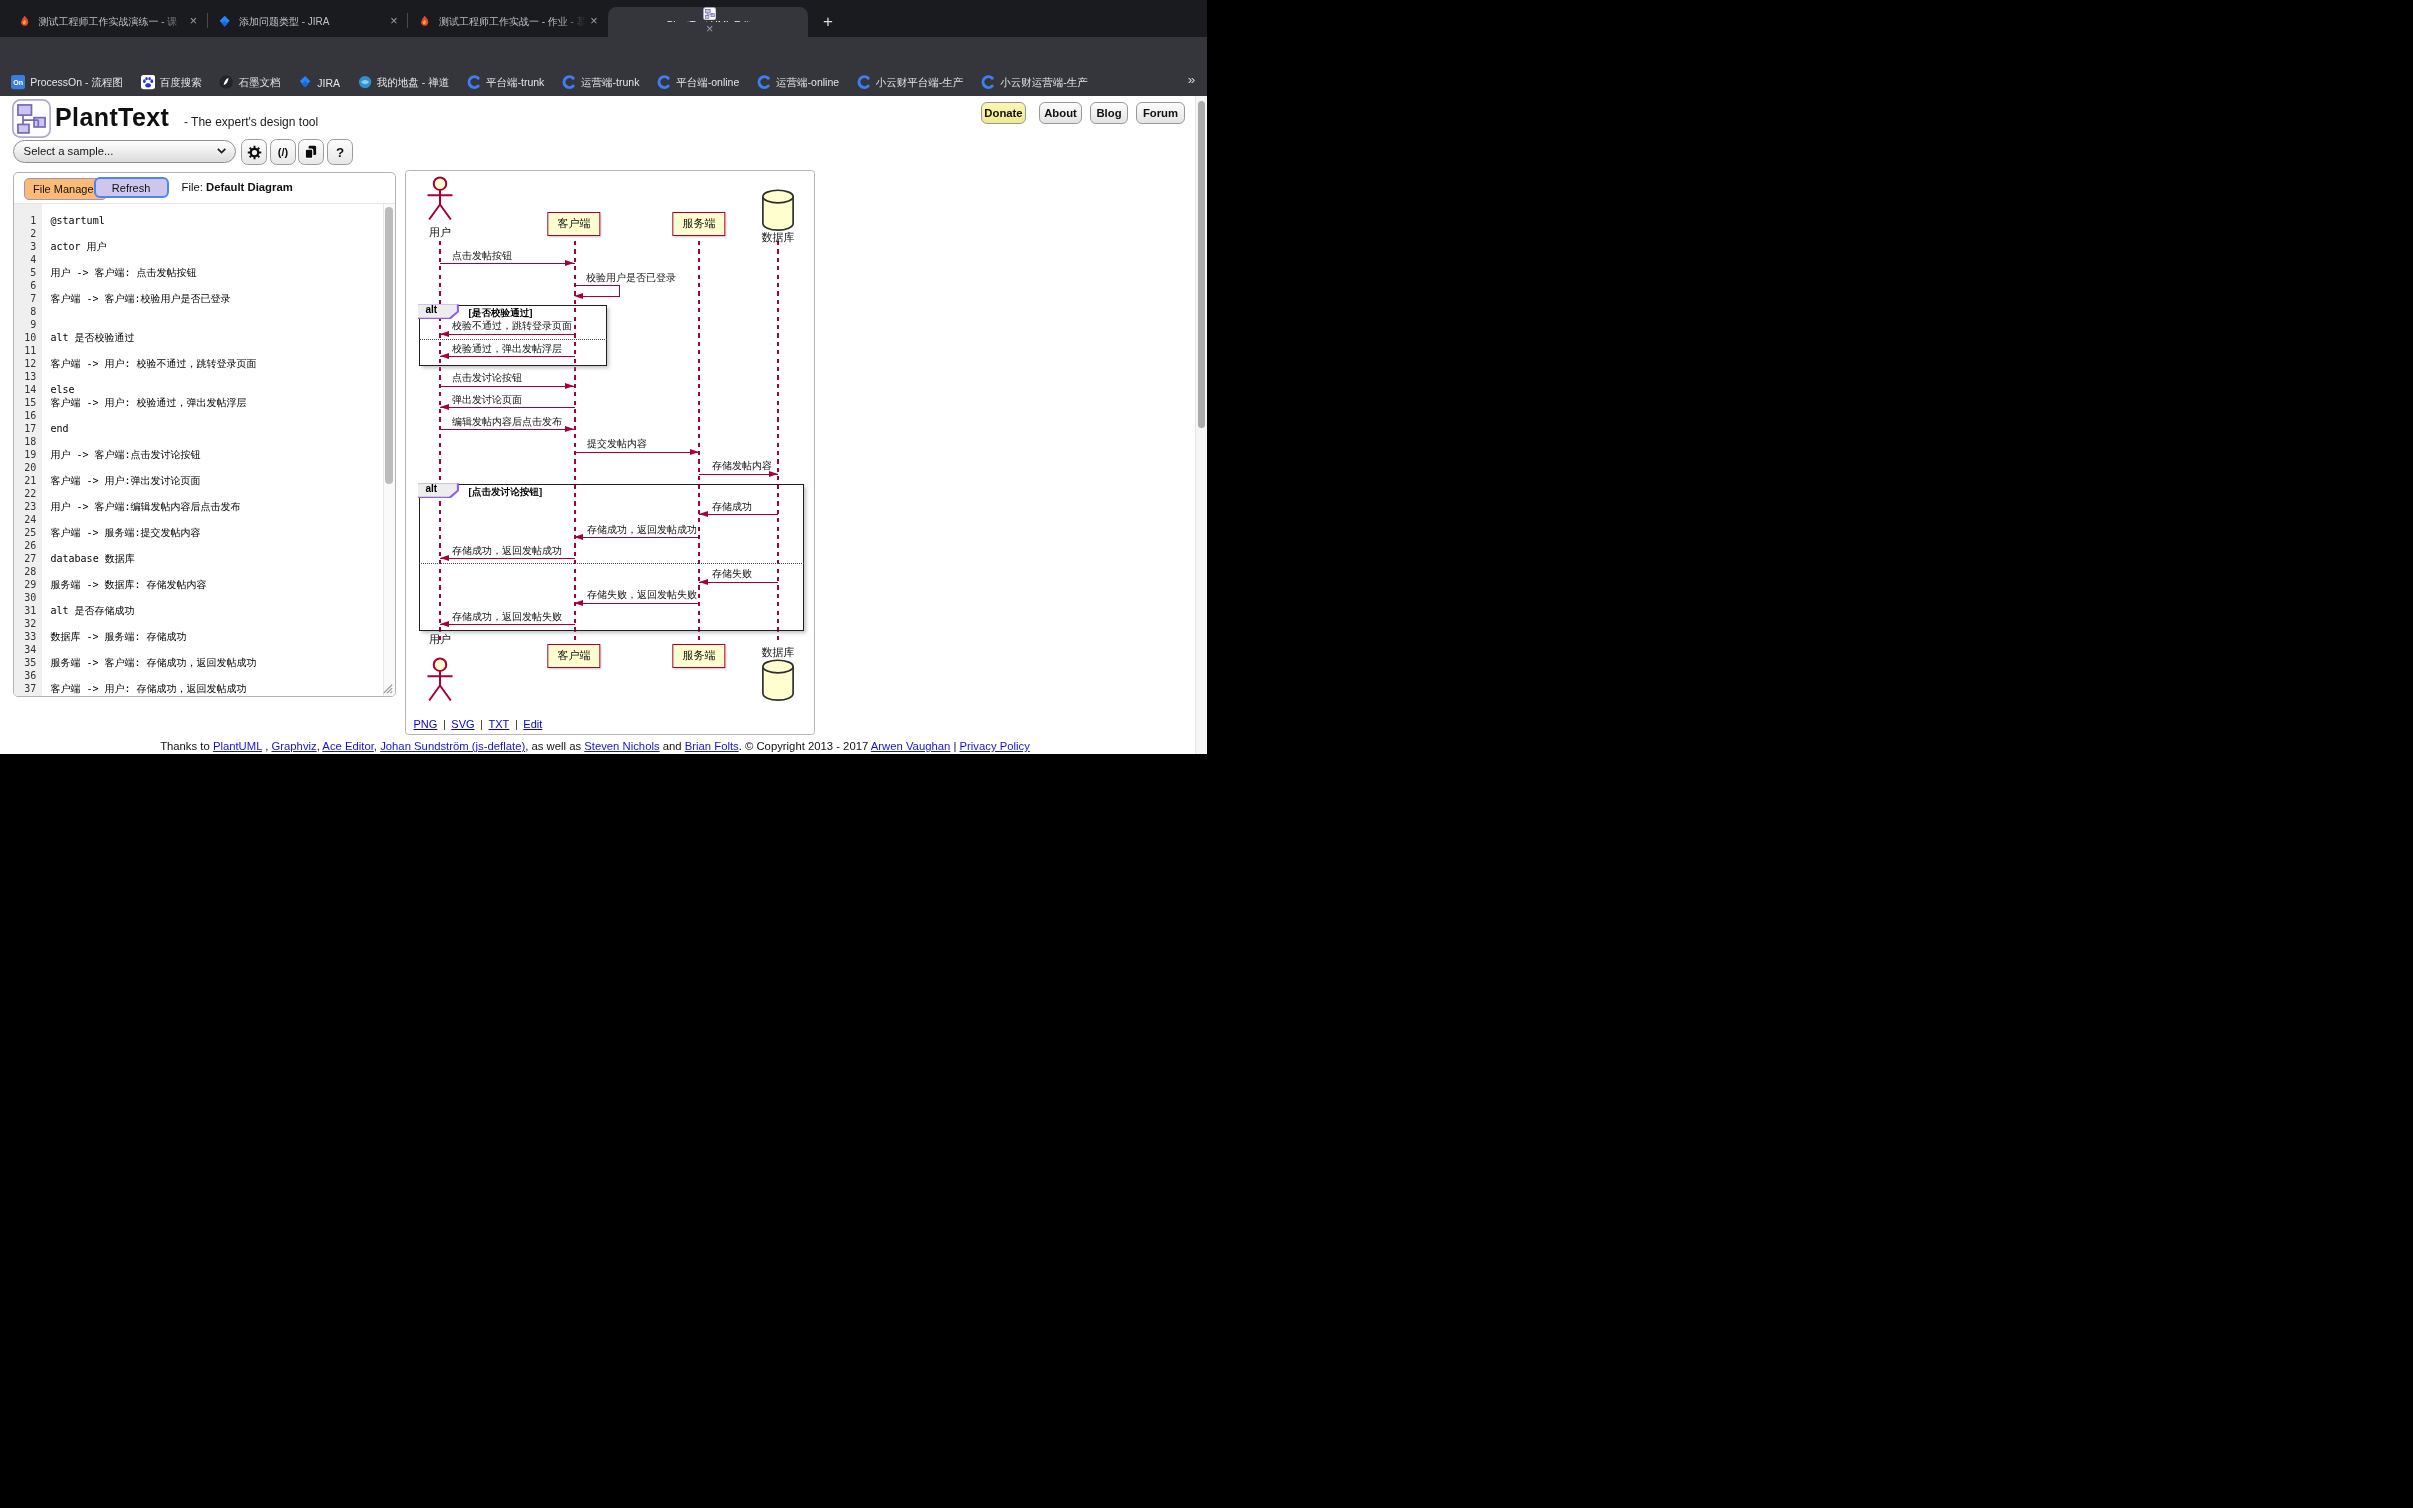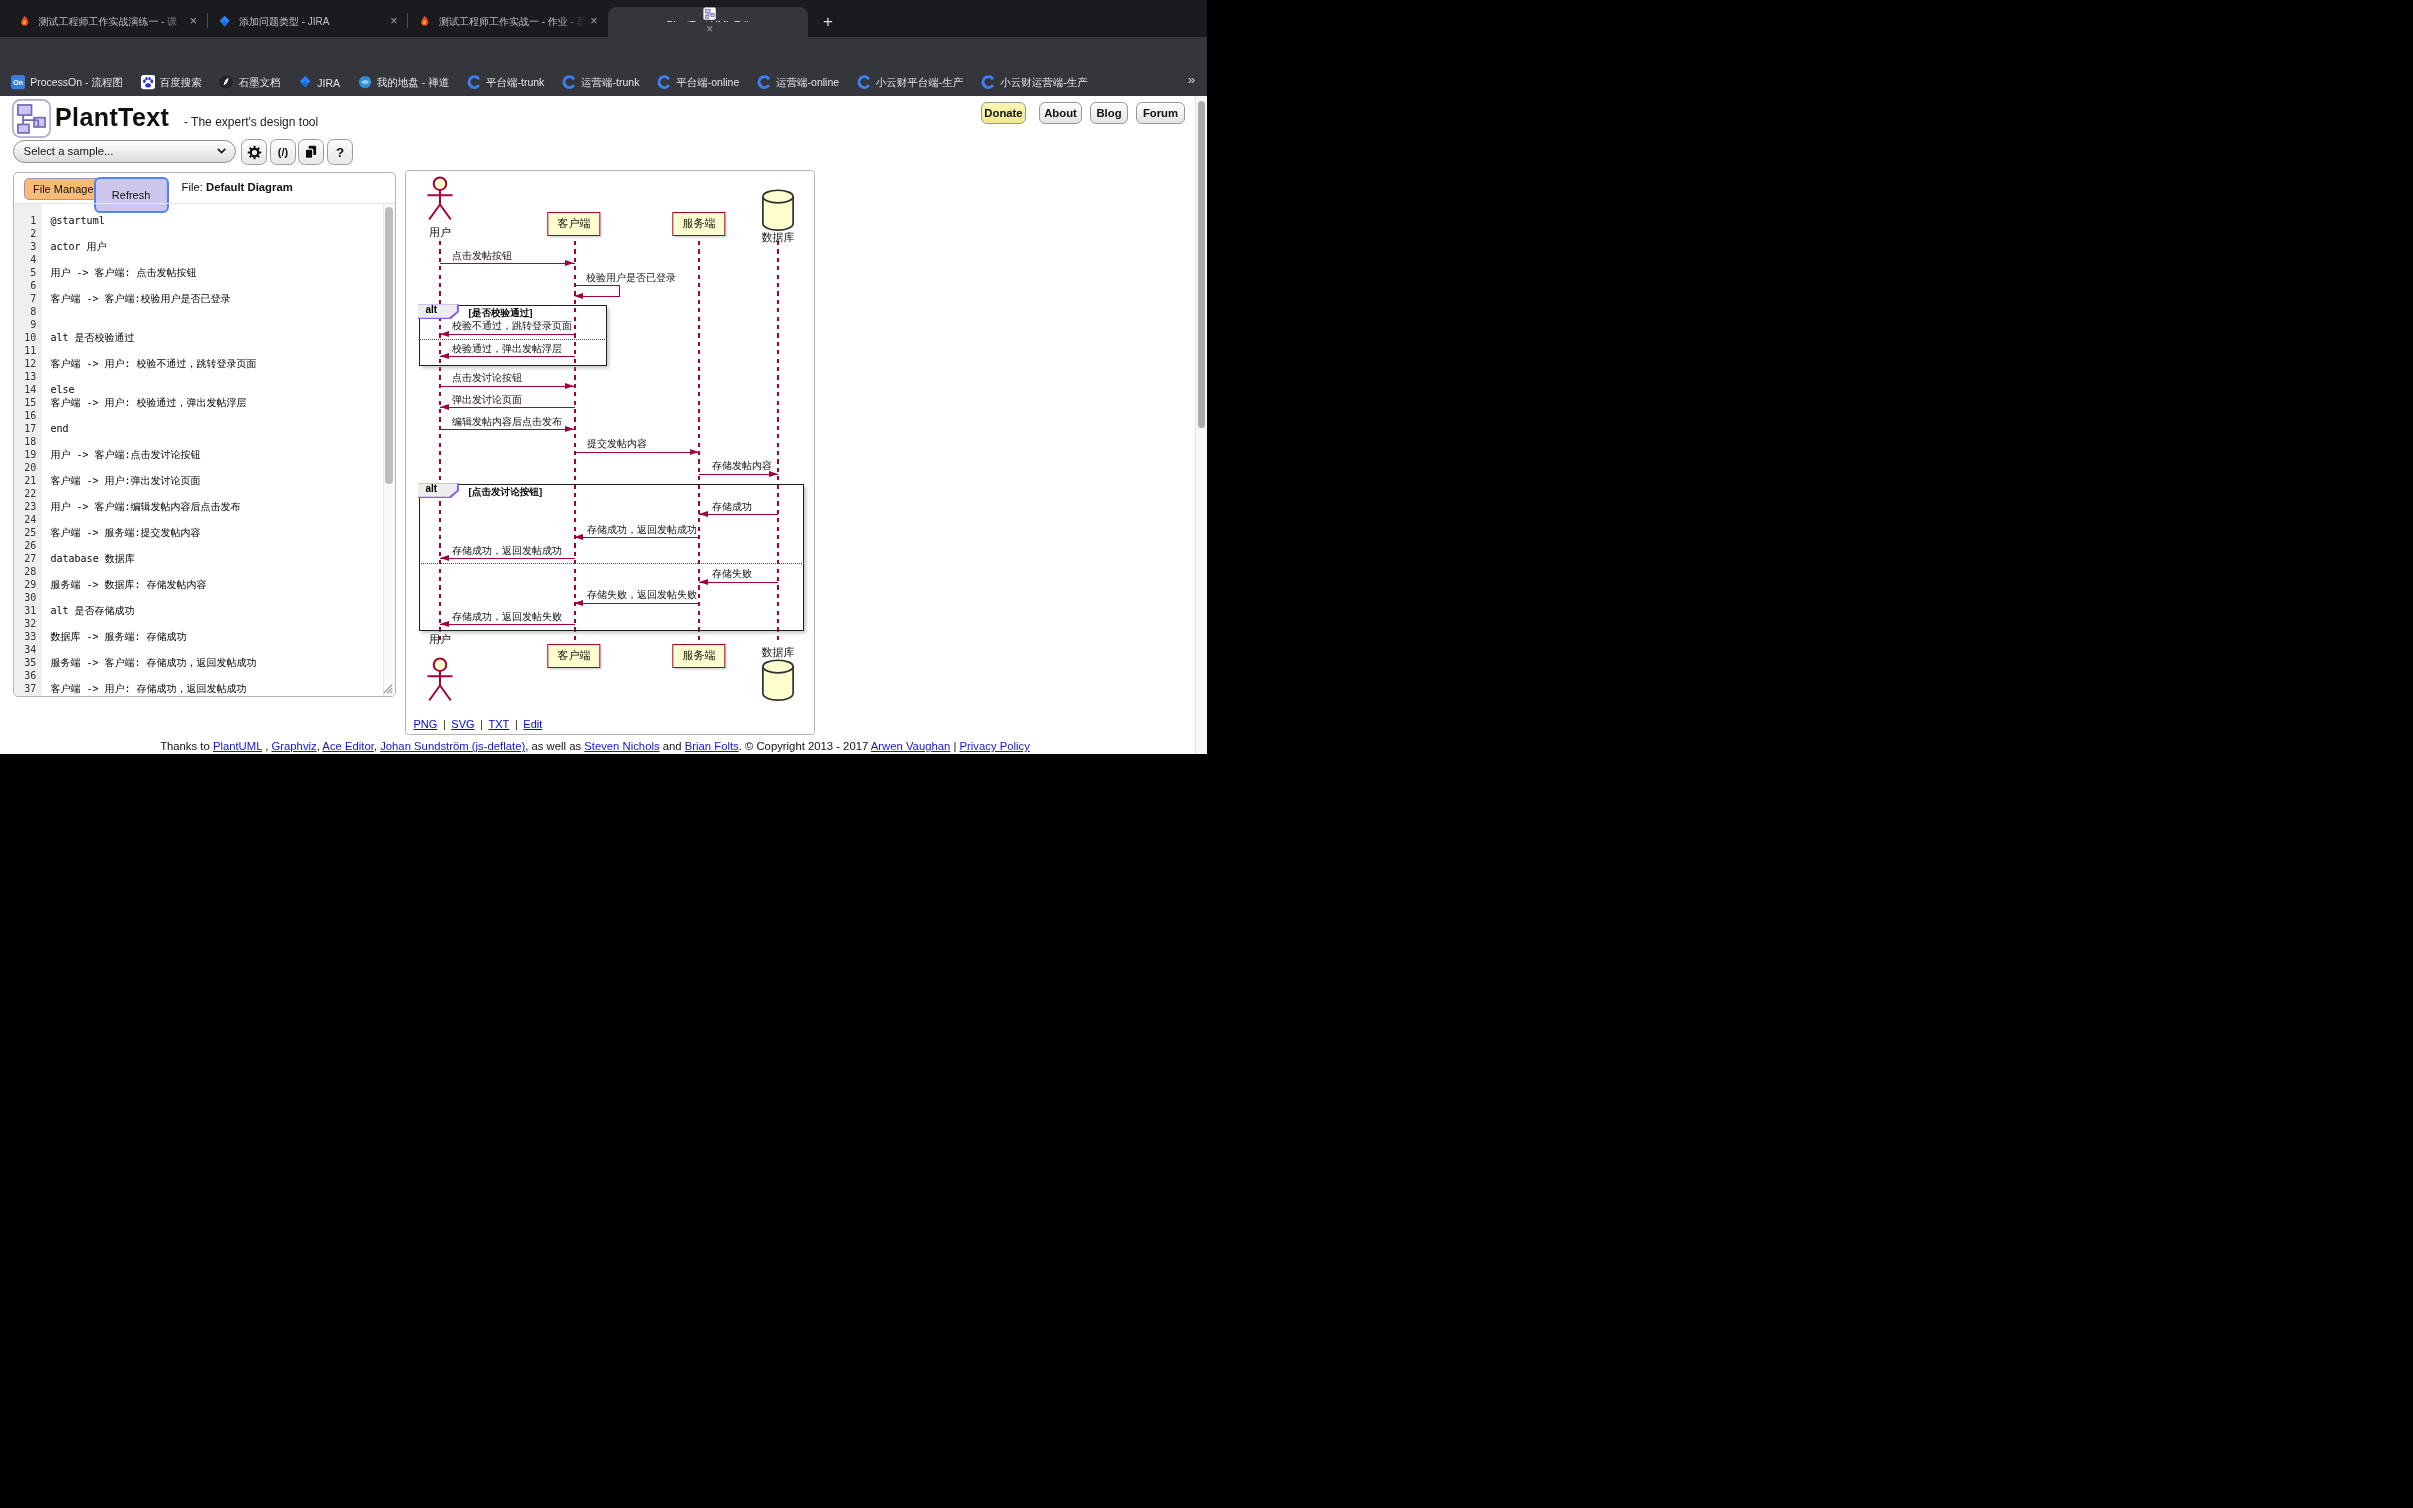--- a/index.html
+++ b/index.html
@@ -48,21 +48,21 @@
   .select .sel-txt{flex:1;}
   .ibtn{position:absolute;top:43px;width:26px;height:26px;box-sizing:border-box;border:1.3px solid #9d9d9d;
     border-radius:6.7px;background:linear-gradient(#fdfdfd,#e7e7e7);display:flex;align-items:center;
     justify-content:center;font-weight:700;color:#0d0d0d;}
   
   .left-panel{position:absolute;left:12.6px;top:76px;width:383px;height:525px;box-sizing:border-box;
     border:1.3px solid #b3b3b3;border-radius:5px;background:#fff;overflow:hidden;}
   .lp-head{position:absolute;left:0;top:0;right:0;height:30px;}
   .fm-btn{position:absolute;left:10px;top:5px;height:20px;padding:0 8.4px;border:1.3px solid #9a93c4;
     border-radius:5px;background:#fdba74;font-size:11px;display:flex;align-items:center;color:#111;}
-  .rf-btn{position:absolute;left:80px;top:4.2px;height:36px;width:75px;border:2.1px solid #4f86ec;
+  .rf-btn{position:absolute;left:80px;top:4.2px;height:21px;width:75px;border:2.1px solid #4f86ec;
     border-radius:5.9px;background:#cdc7ee;font-size:11px;display:flex;align-items:center;justify-content:center;color:#111;box-sizing:border-box;}
   .file-lbl{position:absolute;left:168px;top:8.4px;font-size:11.3px;color:#111;}
   .editor{position:absolute;left:0;top:30px;right:0;bottom:0;border-top:0.8px solid #e6e6e6;
     font-family:"DejaVu Sans Mono","Liberation Mono",monospace;font-size:10px;line-height:13px;}
   .gutter{position:absolute;left:0;top:0;bottom:0;width:28.5px;background:#efefef;}
   .gut-num{text-align:right;padding-right:5.9px;color:#333;height:13px;}
   .codecol{position:absolute;left:28.5px;top:0;right:11px;bottom:0;}
   .code-line{white-space:pre;padding-left:8.4px;color:#000;height:13px;overflow:hidden;}
   .ed-pad{height:10px;}
   .ed-track{position:absolute;right:0;top:0;bottom:0;width:11px;background:#fafafa;border-left:0.8px solid #e8e8e8;}

